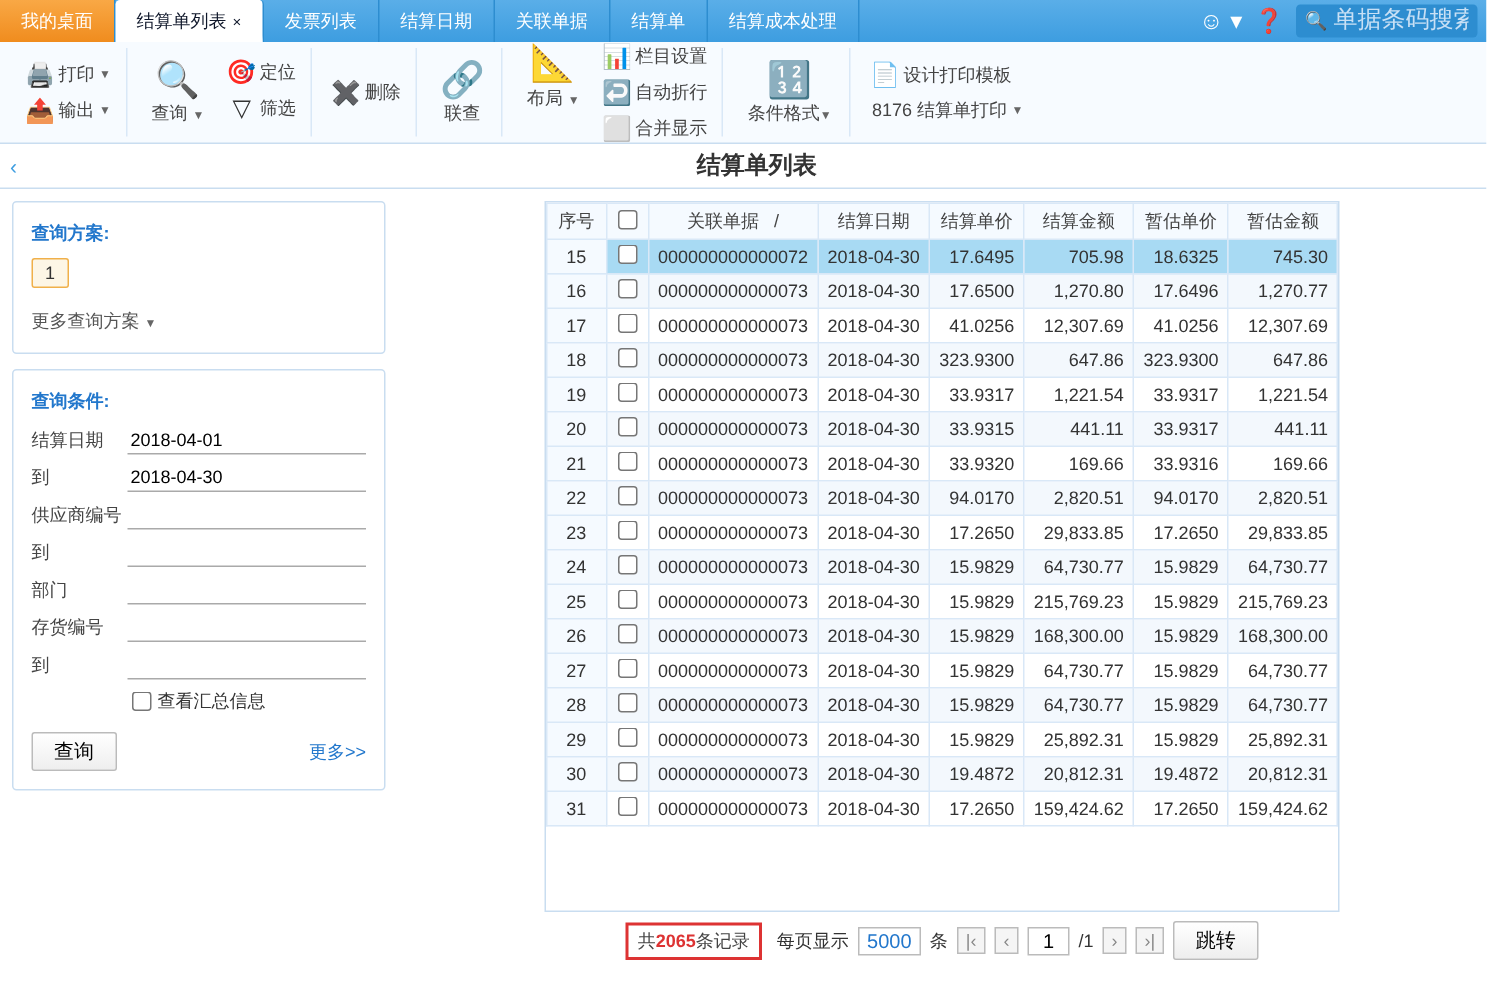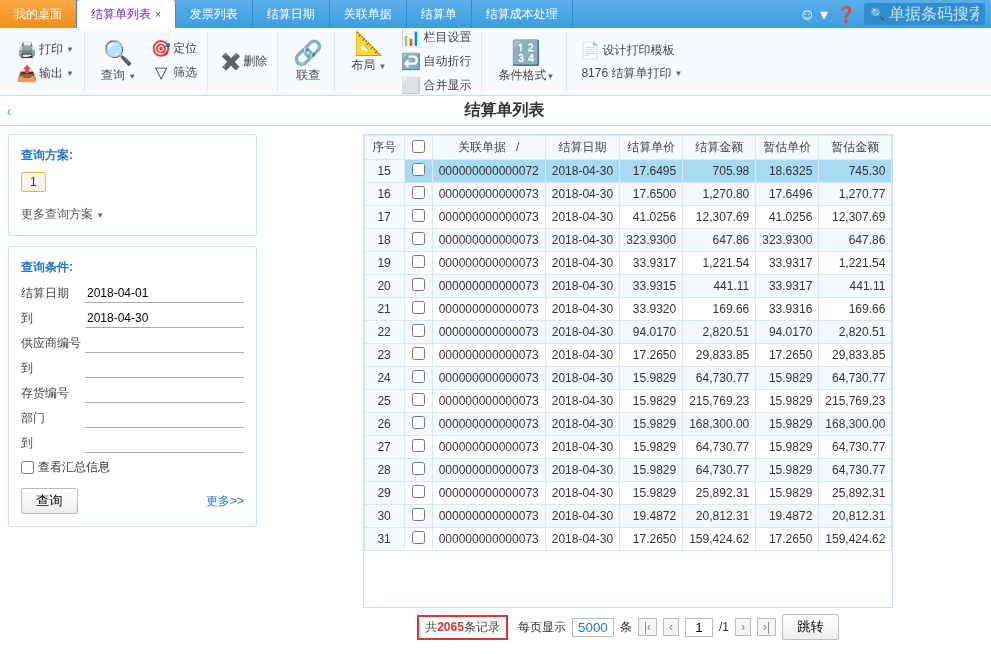--- a/index.html
+++ b/index.html
@@ -2,21 +2,21 @@
 <html><head>
   <meta charset="utf-8">
   <style>
     * { margin: 0; padding: 0; box-sizing: border-box; }
     body { font-family: "Microsoft YaHei", Arial, sans-serif; font-size: 12px; color: #333; background: #fff; width: 991px; height: 654px; overflow: hidden; }
     
     
     .tab-bar { display: flex; align-items: center; background: linear-gradient(#5aaee8, #3d9de0); height: 28px; }
     .tab { padding: 0 14px; height: 28px; line-height: 28px; color: #fff; cursor: pointer; border-right: 1px solid #2d8dd0; position: relative; }
     .tab.desktop { background: linear-gradient(#f9a845, #f08c1e); color: #fff; }
-    .tab.active { background: #fff; color: #6d28d9; border-top-left-radius: 3px; border-top-right-radius: 3px; text-align: center; }
+    .tab.active { background: #fff; color: #0f172a; border-top-left-radius: 3px; border-top-right-radius: 3px; text-align: center; }
     .tab .close-x { margin-left: 4px; font-size: 10px; }
     .tab-bar-right { margin-left: auto; display: flex; align-items: center; padding-right: 6px; gap: 8px; }
     .user-icon, .help-icon { color: #fff; font-size: 16px; }
     .search-box { background: #2d8dd0; border-radius: 3px; padding: 2px 6px; display: flex; align-items: center; gap: 4px; }
     .search-box input { background: transparent; border: none; color: #fff; width: 90px; font-size: 16px; outline: none; }
     .search-box input::placeholder { color: #c8e0f5; }
     .search-icon { color: #fff; }
 
     
     .ribbon { display: flex; background: #f7fbff; border-bottom: 1px solid #c9ddf0; height: 68px; padding: 4px 8px; gap: 4px; }
@@ -40,21 +40,21 @@
     .main { display: flex; height: calc(654px - 28px - 68px - 30px); }
     .left-panel { width: 265px; padding: 8px; }
     .panel-box { border: 1px solid #c9ddf0; border-radius: 3px; padding: 12px; margin-bottom: 10px; }
     .panel-title { color: #2277cc; font-weight: bold; margin-bottom: 8px; display: block; }
     .scheme-num { display: inline-block; border: 1px solid #f0b04a; background: #fdf6e6; padding: 2px 8px; border-radius: 2px; margin-bottom: 8px; }
     .more-scheme { color: #555; margin-top: 6px; cursor: pointer; display: inline-block; }
     .cond-row { display: flex; margin-bottom: 6px; align-items: center; }
     .cond-label { width: 70px; color: #444; }
     .cond-input { flex: 1; border: none; border-bottom: 1px solid #aaa; padding: 2px; font-size: 12px; background: transparent; }
     .cond-footer { display: flex; justify-content: space-between; align-items: center; margin-top: 12px; }
-    .chk-row { display: flex; align-items: center; gap: 4px; margin-bottom: 10px; }
+    .chk-row { display: flex; align-items: center; gap: 4px; justify-content: center; margin-bottom: 10px; }
     .btn { border: 1px solid #bbb; background: linear-gradient(#fff,#eee); padding: 3px 14px; border-radius: 2px; cursor: pointer; }
     .link { color: #2277cc; cursor: pointer; }
 
     
     .table-wrap { flex: 1; padding: 8px; display: flex; flex-direction: column; overflow: hidden; align-items: center; }
     .table-container { flex: 1; border: 1px solid #c9ddf0; overflow: auto; }
     table { border-collapse: collapse; width: 100%; }
     th, td { border: 1px solid #d9e8f7; padding: 3px 6px; font-size: 12px; height: 22px; white-space: nowrap; }
     th { background: #f5faff; font-weight: normal; color: #444; text-align: center; }
     td { text-align: right; }
@@ -206,25 +206,25 @@
         </div>
       <div class="cond-row">
           <span class="cond-label">供应商编号</span>
           <input class="cond-input" style="">
         </div>
       <div class="cond-row">
           <span class="cond-label">到</span>
           <input class="cond-input" style="">
         </div>
       <div class="cond-row">
+          <span class="cond-label">部门</span>
+          <input class="cond-input" style="">
+        </div>
+      <div class="cond-row">
           <span class="cond-label">存货编号</span>
-          <input class="cond-input" style="">
-        </div>
-      <div class="cond-row">
-          <span class="cond-label">部门</span>
           <input class="cond-input" style="">
         </div>
       <div class="cond-row">
           <span class="cond-label">到</span>
           <input class="cond-input" style="">
         </div>
       <div class="chk-row">
           <input type="checkbox" style="">
           <span>查看汇总信息</span>
         </div>

